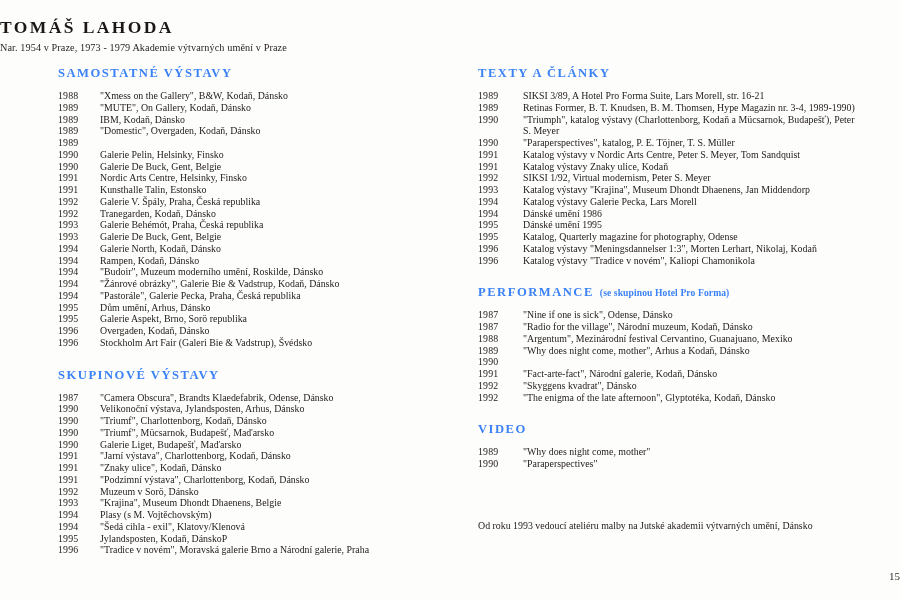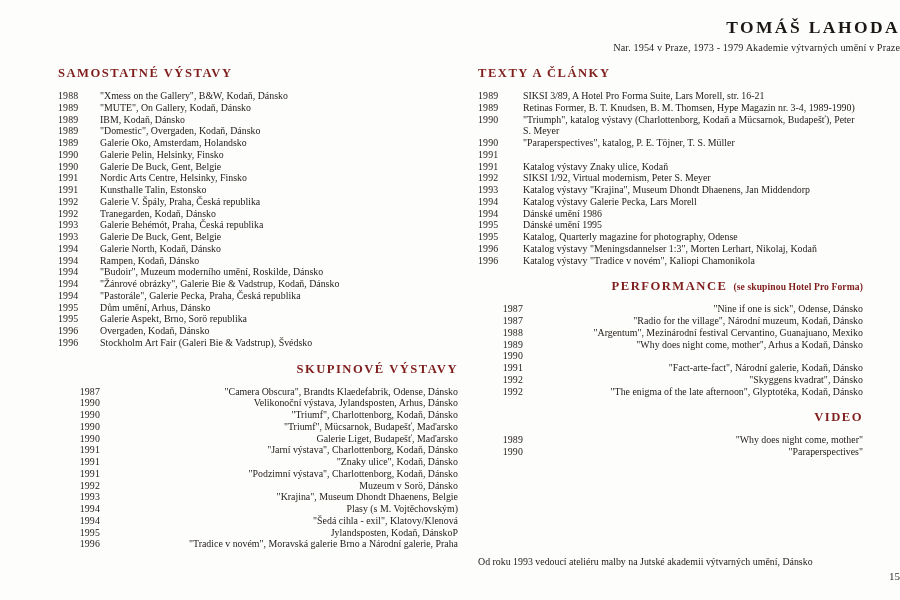--- a/index.html
+++ b/index.html
@@ -17,23 +17,22 @@
   }
   .page {
     position: relative;
     width: 900px;
     height: 600px;
     box-sizing: border-box;
   }
 
   
   .masthead {
-    text-align: right;
+    text-align: left;
     padding-top: 18px;
-    margin-left: 24px;
   }
   .doc-title {
     font-size: 17.5px;
     font-weight: bold;
     letter-spacing: 2.4px;
     color: #1b1715;
     line-height: 1.1;
   }
   .doc-subtitle {
     font-size: 10.2px;
@@ -50,27 +49,27 @@
     width: 900px;
   }
   .col {
     position: absolute;
     top: 0;
   }
   .col-left  { left: 58px;  width: 400px; }
   .col-right { left: 478px; width: 385px; }
 
   .section { margin-bottom: 0; }
-  .section + .section { margin-top: 13px; text-align: right; }
+  .section + .section { margin-top: 19px; }
 
   .section-head {
     font-size: 12.6px;
     font-weight: bold;
     letter-spacing: 1.5px;
-    color: #7f1d1d;
+    color: #3b82f6;
     margin: 0 0 9px 0;
     white-space: nowrap;
   }
   .section-head .qualifier {
     font-size: 9.6px;
     letter-spacing: 0.1px;
     font-weight: bold;
     margin-left: 6px;
   }
 
@@ -89,21 +88,21 @@
     letter-spacing: 0.15px;
   }
   .entry .desc {
     flex: 1 1 auto;
   }
   .col-right .entry .year { width: 45px; }
 
   .footnote {
     position: absolute;
     left: 478px;
-    top: 556px;
+    top: 520px;
     font-size: 9.9px;
     line-height: 11.75px;
     color: #26211e;
     width: 400px;
   }
 
   .folio {
     position: absolute;
     left: 0;
     top: 570px;
@@ -139,21 +138,20 @@
             <div class="entry">
               <span class="year">1989</span>
               <span class="desc">IBM, Kodaň, Dánsko</span>
             </div>
             <div class="entry">
               <span class="year">1989</span>
               <span class="desc">"Domestic", Overgaden, Kodaň, Dánsko</span>
             </div>
             <div class="entry">
               <span class="year">1989</span>
-              <span class="desc">Galerie Oko, Amsterdam, Holandsko</span>
             </div>
             <div class="entry">
               <span class="year">1990</span>
               <span class="desc">Galerie Pelin, Helsinky, Finsko</span>
             </div>
             <div class="entry">
               <span class="year">1990</span>
               <span class="desc">Galerie De Buck, Gent, Belgie</span>
             </div>
             <div class="entry">
@@ -295,20 +293,21 @@
             <div class="entry">
               <span class="year">1990</span>
               <span class="desc">"Triumph", katalog výstavy (Charlottenborg, Kodaň a Mücsarnok, Budapešť), Peter S. Meyer</span>
             </div>
             <div class="entry">
               <span class="year">1990</span>
               <span class="desc">"Paraperspectives", katalog, P. E. Töjner, T. S. Müller</span>
             </div>
             <div class="entry">
               <span class="year">1991</span>
+              <span class="desc">Katalog výstavy v Nordic Arts Centre, Peter S. Meyer, Tom Sandquist</span>
             </div>
             <div class="entry">
               <span class="year">1991</span>
               <span class="desc">Katalog výstavy Znaky ulice, Kodaň</span>
             </div>
             <div class="entry">
               <span class="year">1992</span>
               <span class="desc">SIKSI 1/92, Virtual modernism, Peter S. Meyer</span>
             </div>
             <div class="entry">

